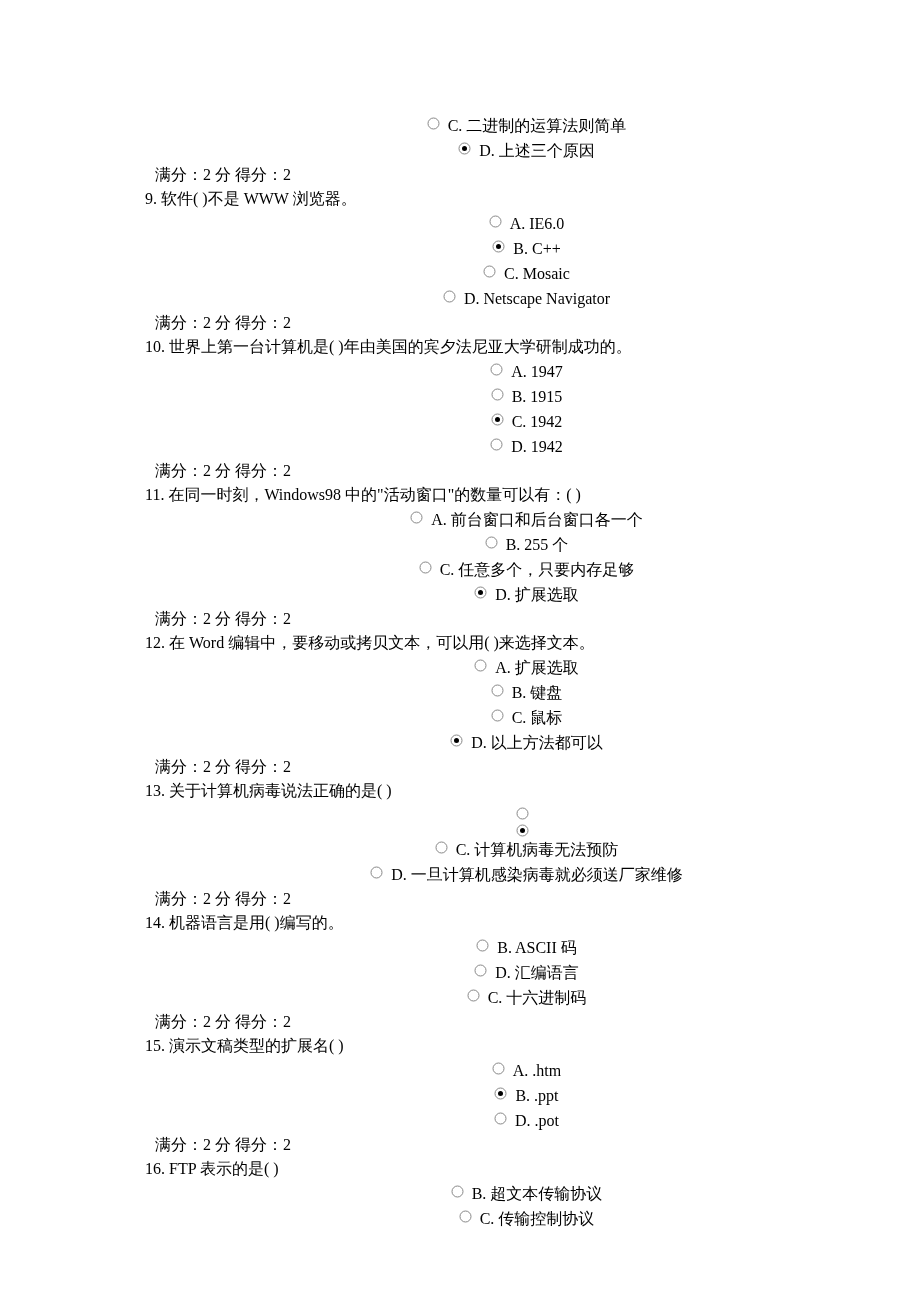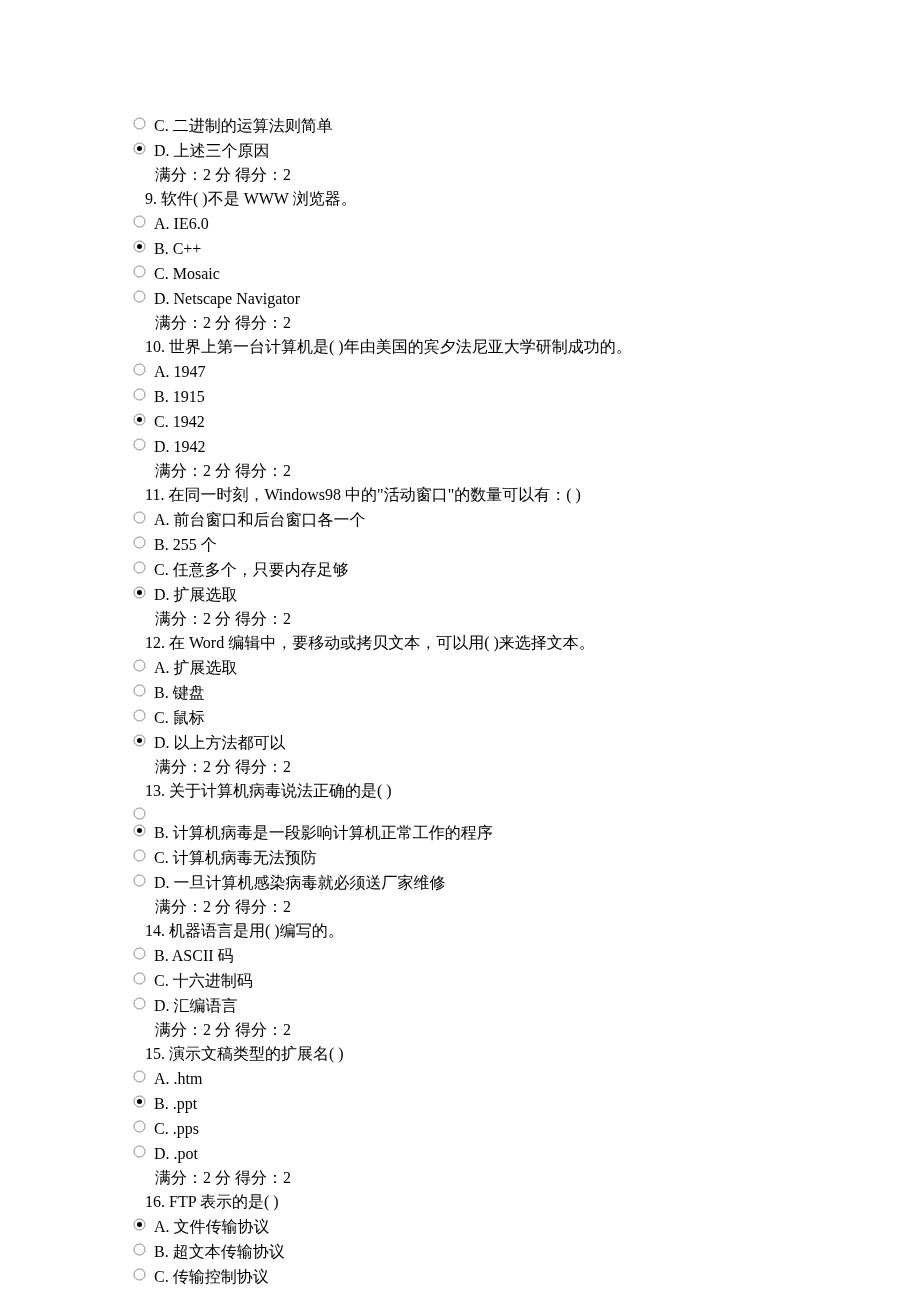--- a/index.html
+++ b/index.html
@@ -12,20 +12,21 @@
     width: 920px;
   }
   .content {
     padding: 113px 0 0 133px;
     line-height: 1.5;
   }
   .option-row {
     display: flex;
     align-items: flex-start;
     margin-bottom: 0px;
+    justify-content: center;
   }
   .radio {
     width: 13px;
     height: 13px;
     margin: 4px 8px 0 0;
     flex-shrink: 0;
   }
   .radio svg {
     display: block;
   }
@@ -212,21 +213,20 @@
         </svg>
       </span>
     </div>
     <div class="option-row">
       <span class="radio">
         <svg width="13" height="13" viewBox="0 0 13 13">
           <circle cx="6.5" cy="6.5" r="5.5" fill="#fff" stroke="#888" stroke-width="1"></circle>
           <circle cx="6.5" cy="6.5" r="2.5" fill="#000"></circle>
         </svg>
       </span>
-      <span class="opt-text">B. 计算机病毒是一段影响计算机正常工作的程序</span>
     </div>
     <div class="option-row">
       <span class="radio">
         <svg width="13" height="13" viewBox="0 0 13 13">
           <circle cx="6.5" cy="6.5" r="5.5" fill="#fff" stroke="#888" stroke-width="1"></circle>
         </svg>
       </span>
       <span class="opt-text">C. 计算机病毒无法预防</span>
     </div>
     <div class="option-row">
@@ -246,30 +246,30 @@
         </svg>
       </span>
       <span class="opt-text">B. ASCII 码</span>
     </div>
     <div class="option-row">
       <span class="radio">
         <svg width="13" height="13" viewBox="0 0 13 13">
           <circle cx="6.5" cy="6.5" r="5.5" fill="#fff" stroke="#888" stroke-width="1"></circle>
         </svg>
       </span>
+      <span class="opt-text">D. 汇编语言</span>
+    </div>
+    <div class="option-row">
+      <span class="radio">
+        <svg width="13" height="13" viewBox="0 0 13 13">
+          <circle cx="6.5" cy="6.5" r="5.5" fill="#fff" stroke="#888" stroke-width="1"></circle>
+        </svg>
+      </span>
       <span class="opt-text">C. 十六进制码</span>
     </div>
-    <div class="option-row">
-      <span class="radio">
-        <svg width="13" height="13" viewBox="0 0 13 13">
-          <circle cx="6.5" cy="6.5" r="5.5" fill="#fff" stroke="#888" stroke-width="1"></circle>
-        </svg>
-      </span>
-      <span class="opt-text">D. 汇编语言</span>
-    </div>
     <div class="score-line">满分：2 分 得分：2</div>
     <div class="q-line"><span class="en">15.</span> 演示文稿类型的扩展名( )</div>
     <div class="option-row">
       <span class="radio">
         <svg width="13" height="13" viewBox="0 0 13 13">
           <circle cx="6.5" cy="6.5" r="5.5" fill="#fff" stroke="#888" stroke-width="1"></circle>
         </svg>
       </span>
       <span class="opt-text en">A. .htm</span>
     </div>
@@ -281,41 +281,24 @@
         </svg>
       </span>
       <span class="opt-text en">B. .ppt</span>
     </div>
     <div class="option-row">
       <span class="radio">
         <svg width="13" height="13" viewBox="0 0 13 13">
           <circle cx="6.5" cy="6.5" r="5.5" fill="#fff" stroke="#888" stroke-width="1"></circle>
         </svg>
       </span>
-      <span class="opt-text en">C. .pps</span>
-    </div>
-    <div class="option-row">
-      <span class="radio">
-        <svg width="13" height="13" viewBox="0 0 13 13">
-          <circle cx="6.5" cy="6.5" r="5.5" fill="#fff" stroke="#888" stroke-width="1"></circle>
-        </svg>
-      </span>
       <span class="opt-text en">D. .pot</span>
     </div>
     <div class="score-line">满分：2 分 得分：2</div>
     <div class="q-line"><span class="en">16.</span> FTP 表示的是( )</div>
-    <div class="option-row">
-      <span class="radio">
-        <svg width="13" height="13" viewBox="0 0 13 13">
-          <circle cx="6.5" cy="6.5" r="5.5" fill="#fff" stroke="#888" stroke-width="1"></circle>
-          <circle cx="6.5" cy="6.5" r="2.5" fill="#000"></circle>
-        </svg>
-      </span>
-      <span class="opt-text">A. 文件传输协议</span>
-    </div>
     <div class="option-row">
       <span class="radio">
         <svg width="13" height="13" viewBox="0 0 13 13">
           <circle cx="6.5" cy="6.5" r="5.5" fill="#fff" stroke="#888" stroke-width="1"></circle>
         </svg>
       </span>
       <span class="opt-text">B. 超文本传输协议</span>
     </div>
     <div class="option-row">
       <span class="radio">

